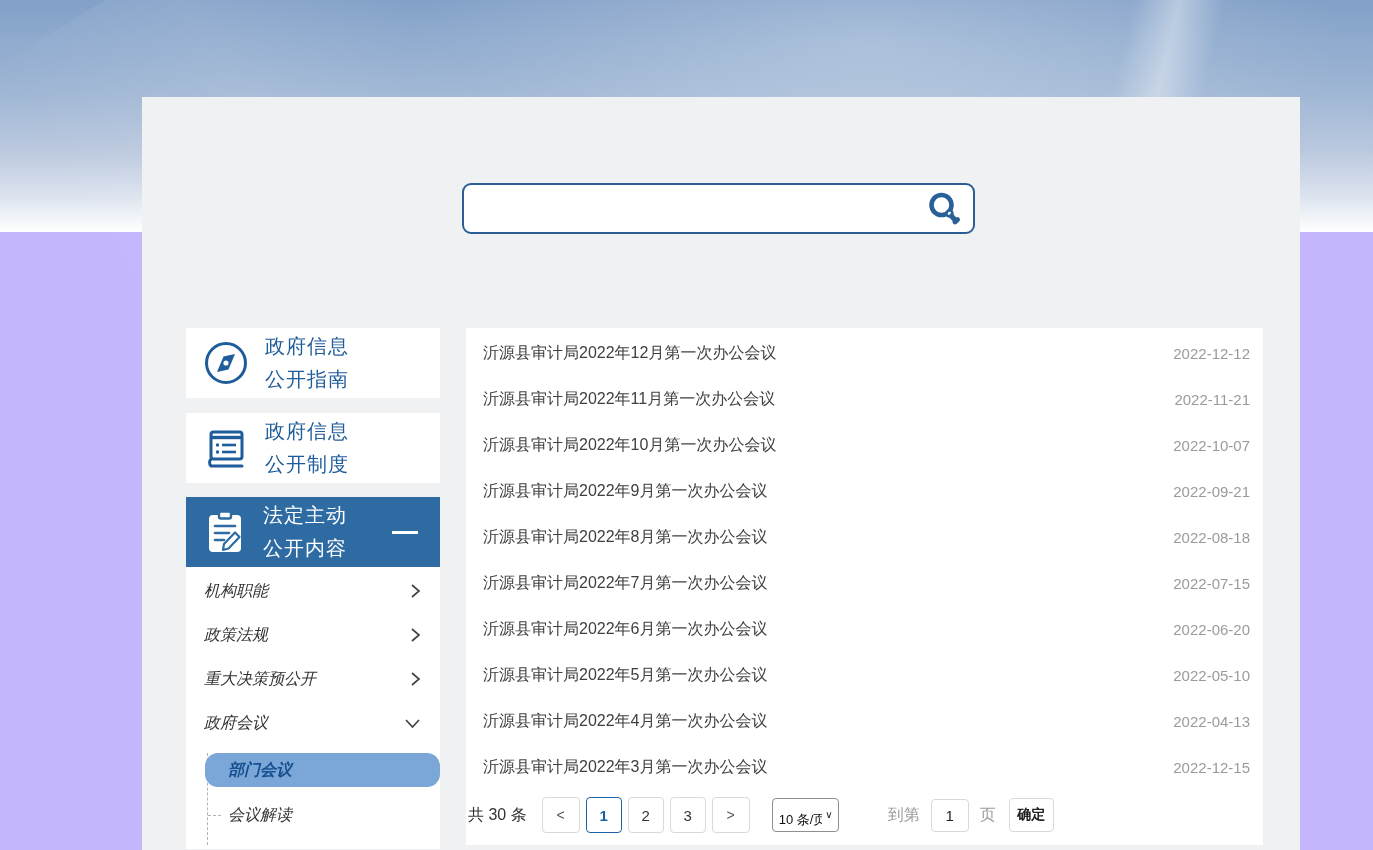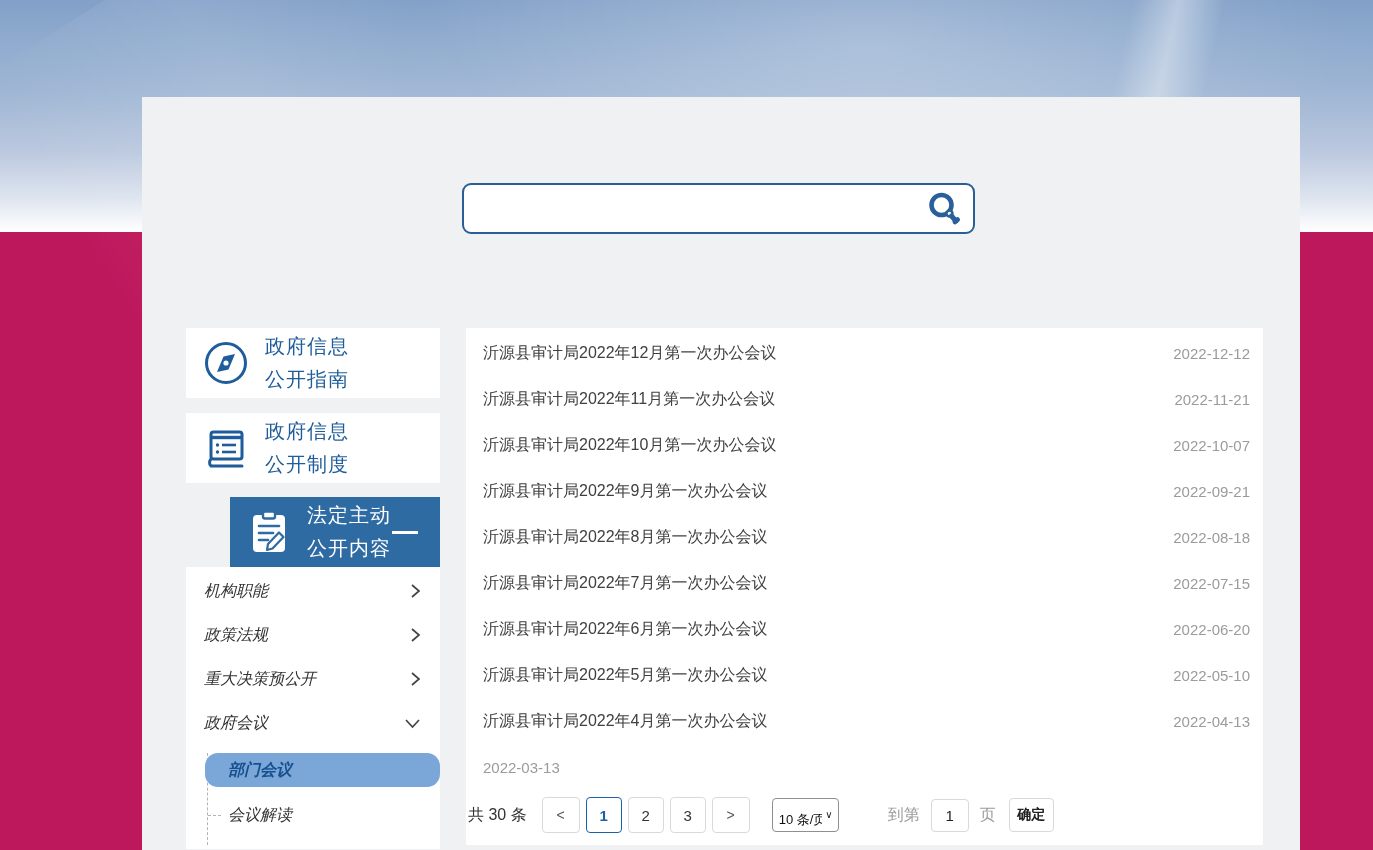--- a/index.html
+++ b/index.html
@@ -1,18 +1,18 @@
 <!DOCTYPE html>
 <html><head>
 <meta charset="utf-8">
 <style>
   * { margin:0; padding:0; box-sizing:border-box; }
   html,body { width:1373px; height:850px; }
   body { font-family:"Liberation Sans","DejaVu Sans",sans-serif; background:#ffffff; overflow:hidden; }
-  .page { position:relative; width:1373px; height:850px; overflow:hidden; background:#be185d; }
+  .page { position:relative; width:1373px; height:850px; overflow:hidden; background:#c4b5fd; }
 
   
   .band { position:absolute; left:0; top:0; width:1373px; height:232px;
           background:linear-gradient(180deg,#82a0c8 0%,#8fabce 18%,#9fb6d4 40%,#bcc9df 66%,#dde4ef 85%,#ffffff 100%); }
   .band .streak-1 { position:absolute; left:1100px; top:-30px; width:90px; height:360px; transform:rotate(13deg);
           background:linear-gradient(90deg,rgba(255,255,255,0) 0%,rgba(255,255,255,0.38) 50%,rgba(255,255,255,0) 100%); }
   .band .streak-2 { position:absolute; left:40px; top:-60px; width:420px; height:340px; transform:rotate(-32deg);
           background:linear-gradient(90deg,rgba(255,255,255,0) 0%,rgba(255,255,255,0.10) 50%,rgba(255,255,255,0) 100%); }
   .band .sweep { position:absolute; left:380px; top:-170px; width:980px; height:430px;
           background:radial-gradient(ellipse at center,rgba(255,255,255,0.25) 0%,rgba(255,255,255,0) 68%); }
@@ -25,21 +25,21 @@
                  border:2px solid #2a5e95; border-radius:9px; display:flex; align-items:stretch; }
   .search-input { flex:1; border:none; outline:none; background:transparent; padding:0 16px; font-size:16px; color:#333; }
   .search-btn { width:58px; border:none; background:transparent; display:flex; align-items:center; justify-content:center; cursor:pointer; }
 
   
   .sidebar { position:absolute; left:44px; top:231px; width:254px; }
   .side-card { height:70px; background:#ffffff; display:flex; align-items:center; padding-left:16px; cursor:pointer; }
   .side-card.gap15 { margin-bottom:15px; }
   .side-card.gap14 { margin-bottom:14px; }
   .side-card .card-txt { font-size:20px; line-height:33px; color:#1e5c9a; margin-left:15px; letter-spacing:1px; }
-  .side-card.active { background:#2e6ba3;margin-left:44px; }
+  .side-card.active { background:#2e6ba3; }
   .side-card.active .card-txt { color:#ffffff; }
   .collapse-bar { width:26px; height:3px; background:#ffffff; margin-left:auto; margin-right:22px; }
 
   .menu { background:#ffffff; height:282px; padding-top:2px;font-style:italic; }
   .menu-item { height:44px; display:flex; align-items:center; justify-content:space-between;
                padding:0 19px 0 18px; font-size:16px; color:#333; cursor:pointer; }
   .submenu { position:relative; margin-top:8px; }
   .tree-line { position:absolute; left:21px; top:0; height:92px; border-left:1px dashed #b3b3b3; }
   .sub-item-active { position:relative; margin-left:19px; width:235px; height:34px; background:#7ba7d8;
                      display:flex; align-items:center; padding-left:23px; font-size:16px; font-weight:bold; color:#17508e; cursor:pointer;border-radius:13px; }
@@ -227,21 +227,22 @@
       </div>
       <div class="row">
         <span class="title">沂源县审计局2022年5月第一次办公会议</span>
         <span class="date">2022-05-10</span>
       </div>
       <div class="row">
         <span class="title">沂源县审计局2022年4月第一次办公会议</span>
         <span class="date">2022-04-13</span>
       </div>
       <div class="row">
-        <span class="date">2022-03-13</span>
+        <span class="title">沂源县审计局2022年3月第一次办公会议</span>
+        <span class="date">2022-12-15</span>
       </div>
 
       <div class="pager">
         <span class="total">共 30 条</span>
         <button class="pbtn arrow">&lt;</button>
         <button class="pbtn active">1</button>
         <button class="pbtn">2</button>
         <button class="pbtn">3</button>
         <button class="pbtn arrow">&gt;</button>
         <span class="psel-wrap">

